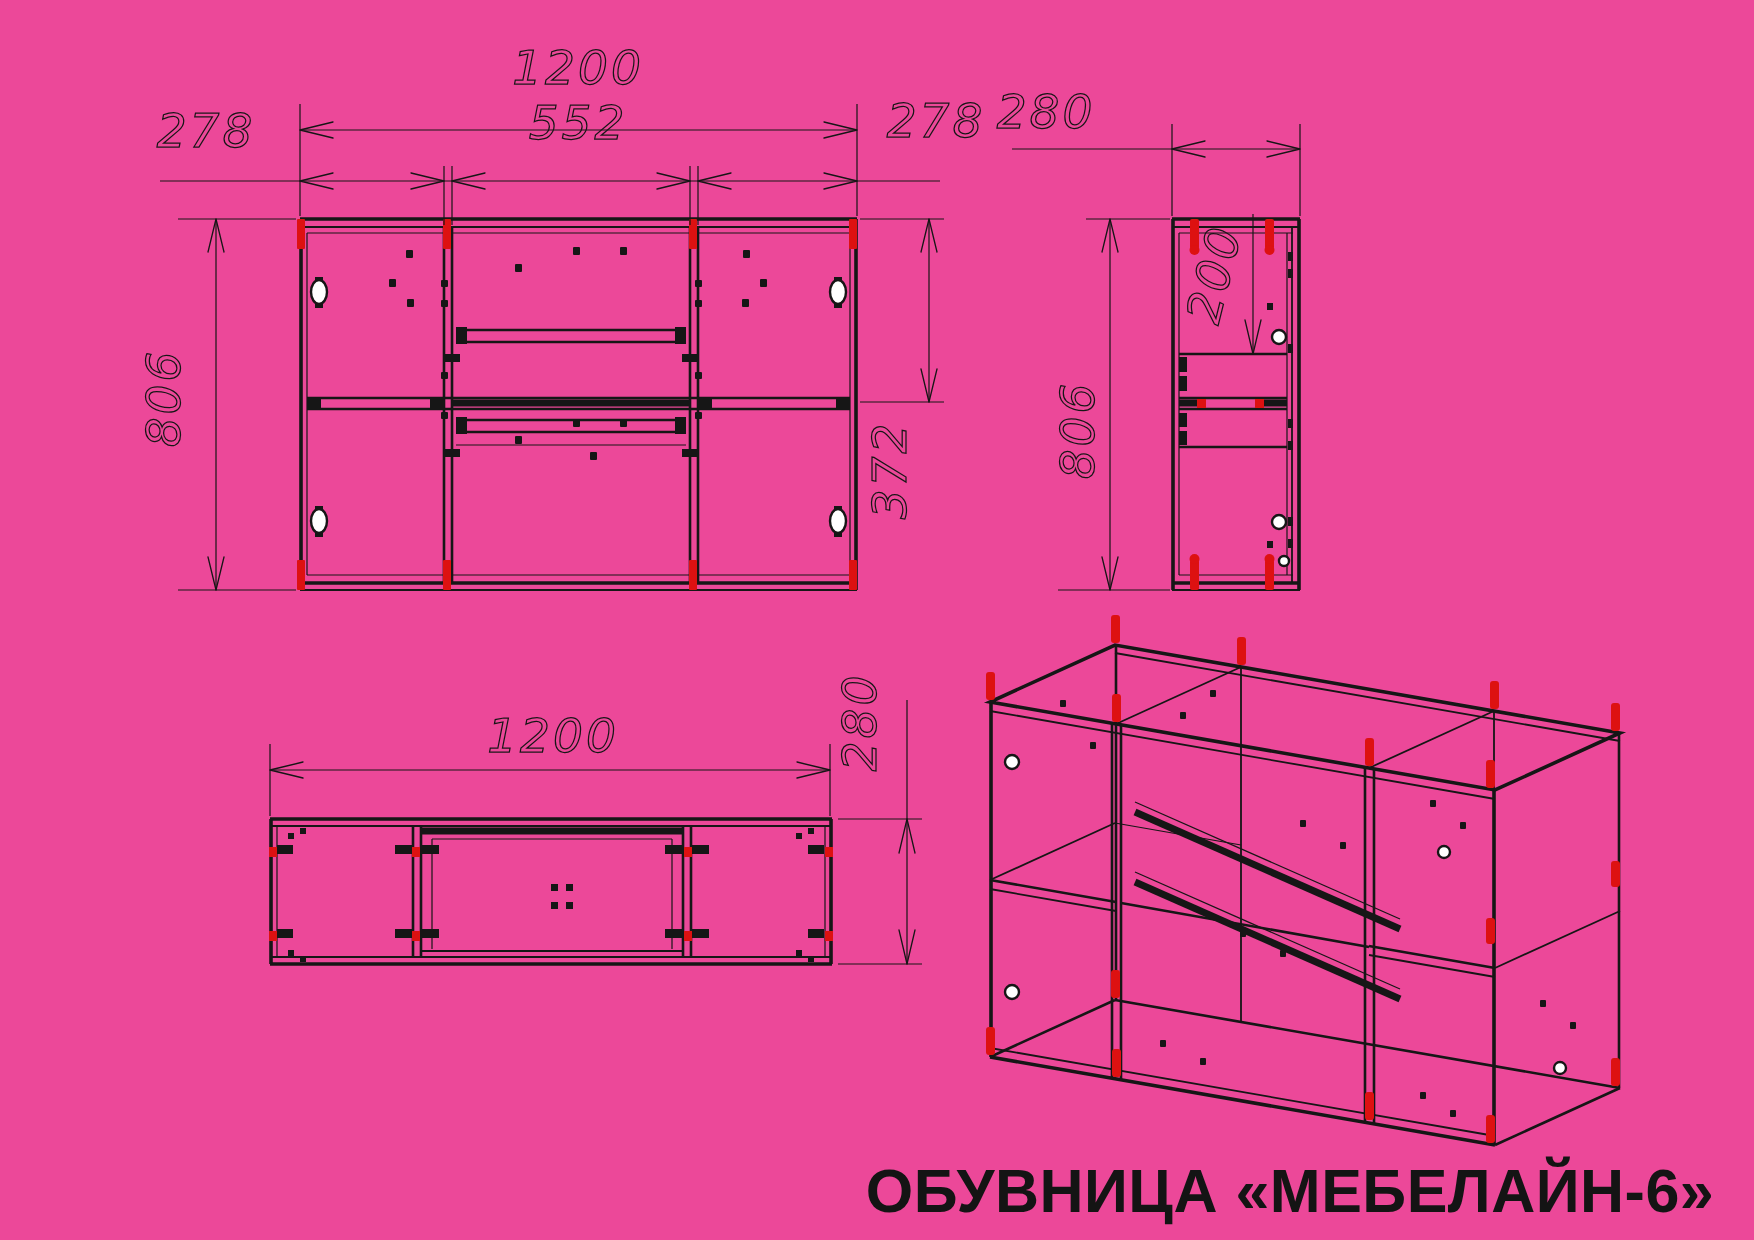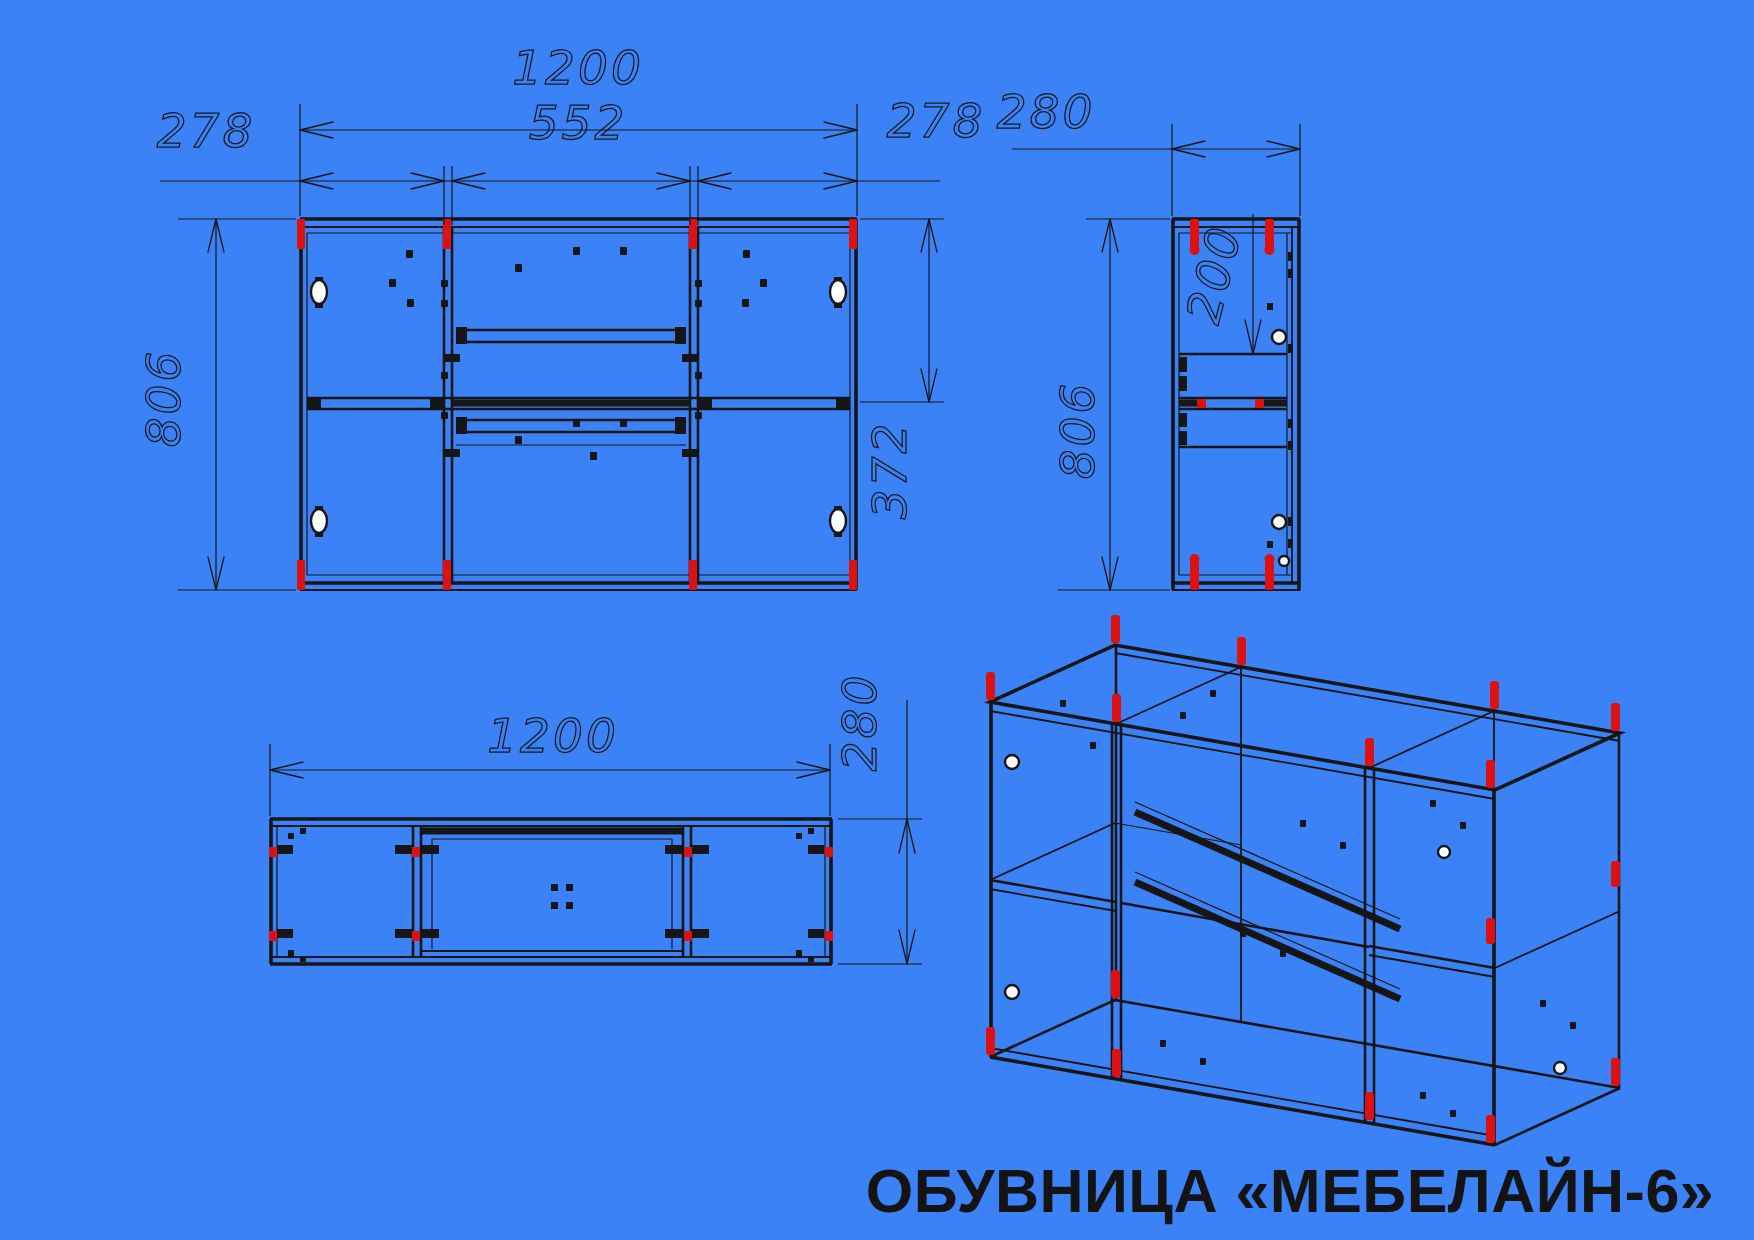--- a/index.html
+++ b/index.html
@@ -1,19 +1,19 @@
 <!DOCTYPE html>
 <html><head>
 <meta charset="utf-8">
 <style>
   html,body{margin:0;padding:0;background:#e8e8e8;}
   .sheet{
     position:relative;
     width:1754px;height:1240px;
-    background:#3b82f6;
+    background:#ec4899;
     font-family:"Liberation Sans",sans-serif;
     overflow:hidden;
   }
   svg{position:absolute;inset:0;}
   
   .w1{stroke:#161616;stroke-width:1.2;fill:none;}
   .w15{stroke:#161616;stroke-width:1.8;fill:none;}
   .w2{stroke:#161616;stroke-width:2.6;fill:none;}
   .w3{stroke:#161616;stroke-width:3.6;fill:none;}
   .w5{stroke:#161616;stroke-width:7;fill:none;}

